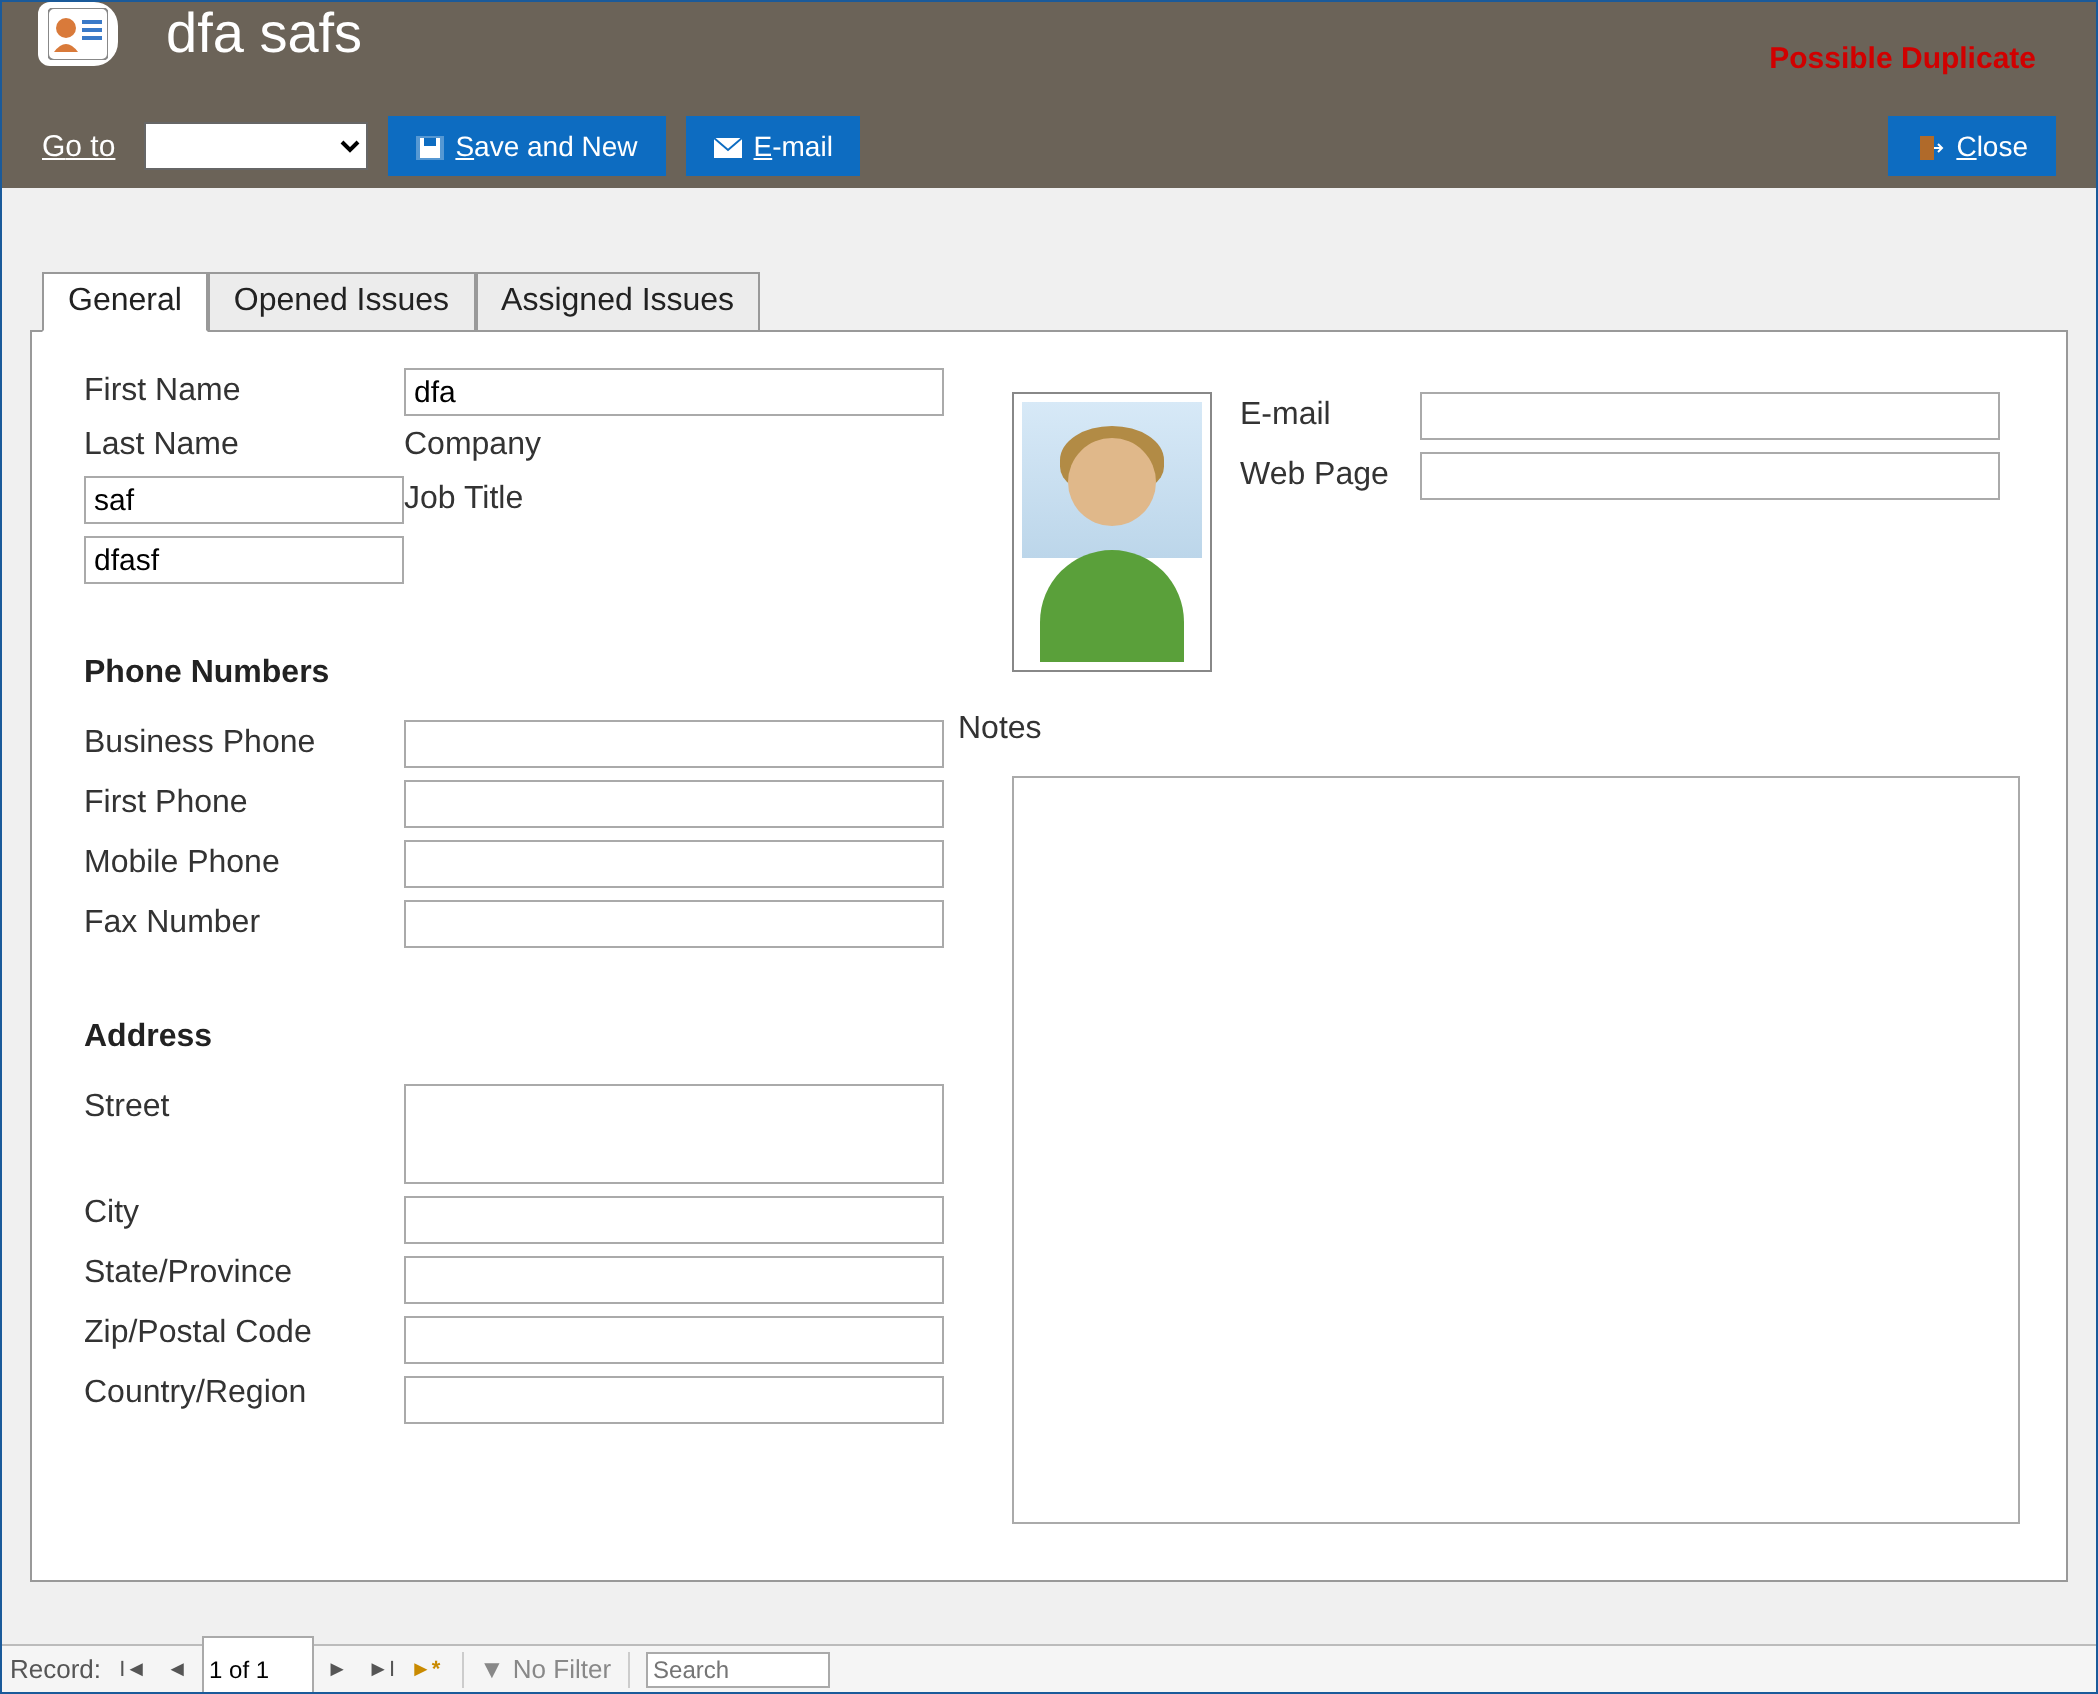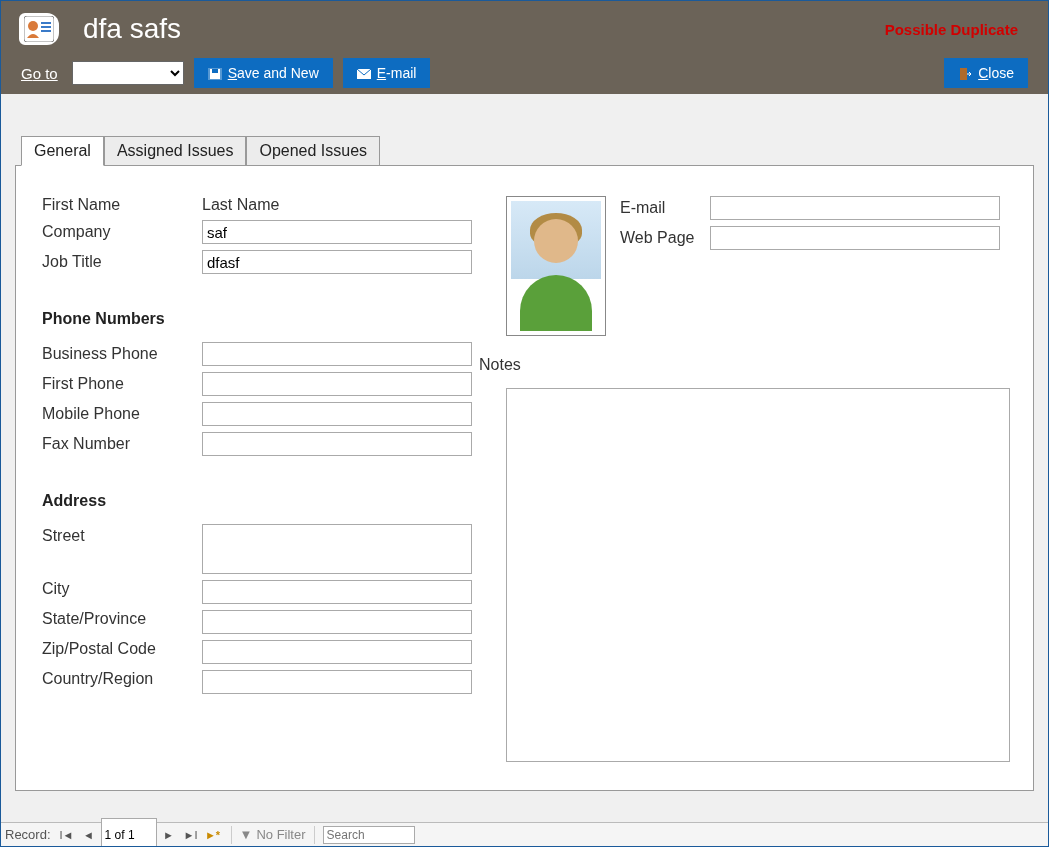--- a/index.html
+++ b/index.html
@@ -11,21 +11,20 @@
     width: 1049px;
     height: 847px;
     overflow: hidden;
     border: 1px solid #1a5a9a;
     position: relative;
   }
   .header {
     background: #6b6358;
     height: 55px;
     display: flex;
-    align-items: center;
     padding: 0 18px;
     position: relative;
   }
   .header-icon {
     width: 40px; height: 32px;
     background: #fff; border-radius: 6px 12px 12px 6px;
     display: flex; align-items: center; justify-content: center;
     margin-right: 24px;
     position: relative;
   }
@@ -104,21 +103,21 @@
   .tab.active {
     background: #fff;
     border-bottom: 1px solid #fff;
     z-index: 2;
   }
   .panel {
     border: 1px solid #999;
     background: #fff;
     height: 626px;
     position: relative;
-    padding: 30px 26px;
+    padding: 18px 26px;
   }
   .form-grid {
     display: grid;
     grid-template-columns: 160px 270px;
     row-gap: 6px;
     align-items: center;
   }
   .form-grid label {
     font-size: 16px;
     color: #333;
@@ -303,28 +302,29 @@
           <path d="M9 6 h4 M11 4 l2 2 l-2 2" stroke="#fff" fill="none"></path>
         </svg>
     </span>
     <span><span class="u">C</span><span>lose</span></span>
   </button>
 </div>
 
 <div class="content">
   <div class="tabs">
     <div class="tab active">General</div>
+    <div class="tab">Opened Issues</div>
     <div class="tab">Assigned Issues</div>
-    <div class="tab">Opened Issues</div>
   </div>
 
   <div class="panel">
 
     <div class="form-grid">
       <label>First Name</label>
+      <input type="text" value="dfa" style="">
       <label>Last Name</label>
       <label>Company</label>
       <input type="text" value="saf" style="">
       <label>Job Title</label>
       <input type="text" value="dfasf" style="">
     </div>
 
     <div class="section-head">Phone Numbers</div>
     <div class="form-grid">
       <label>Business Phone</label>

